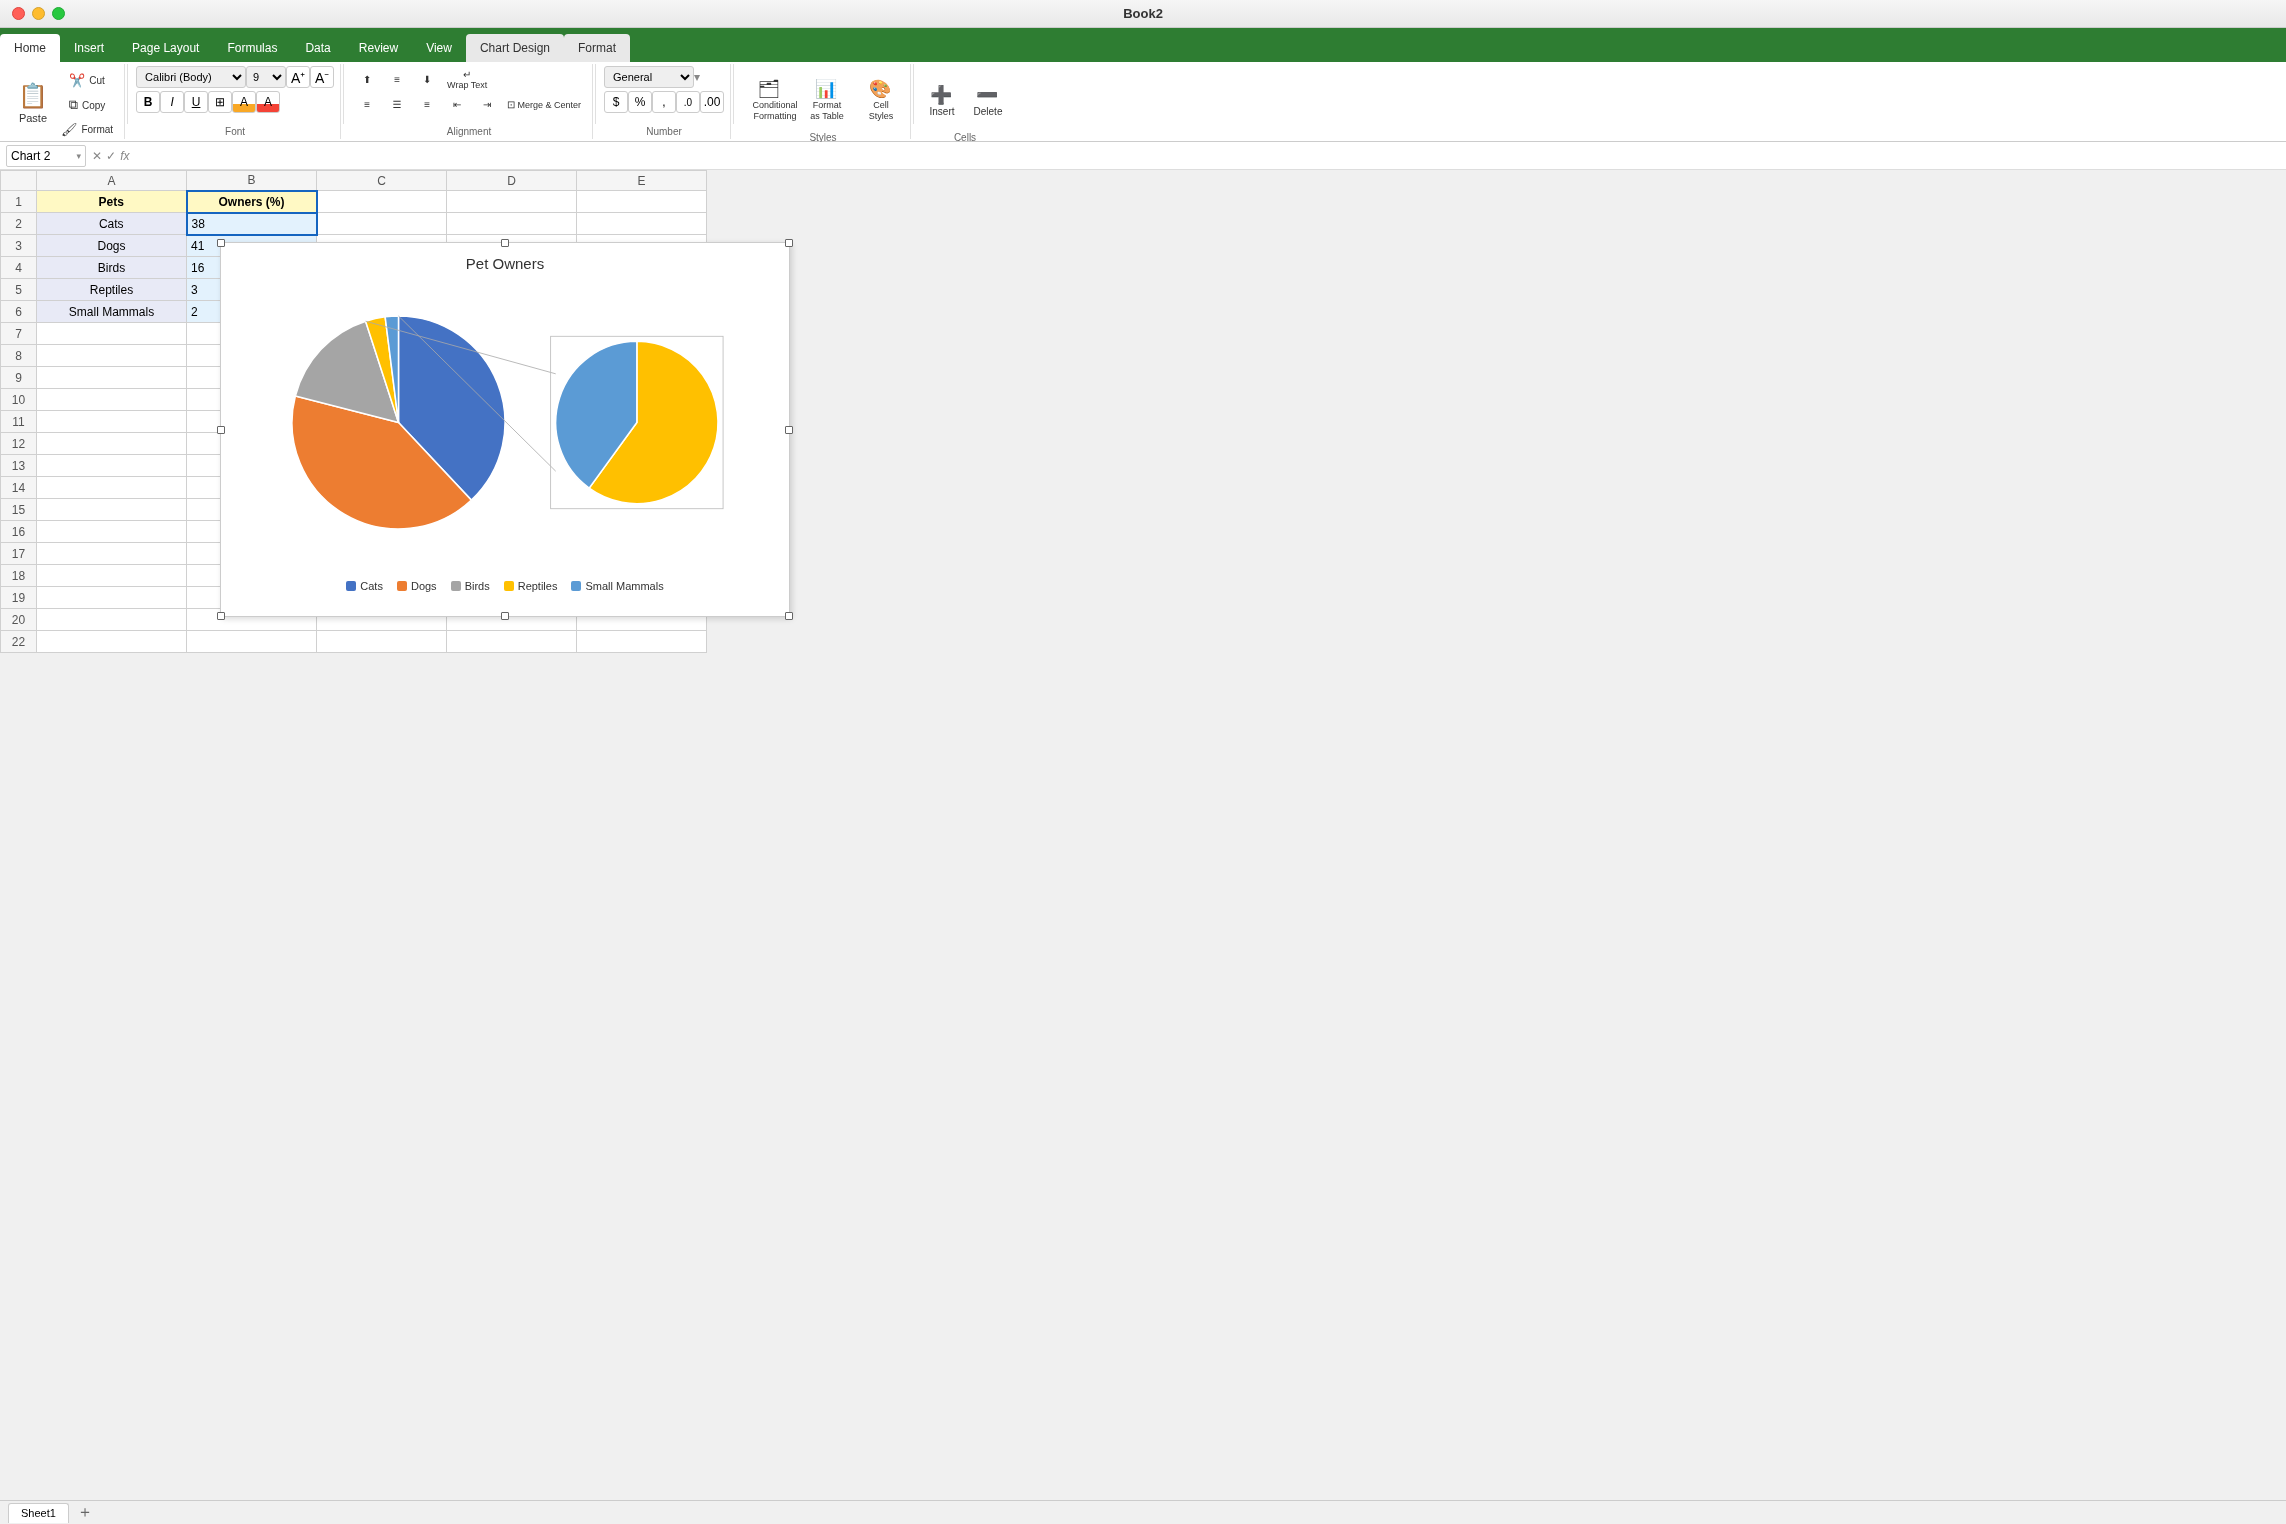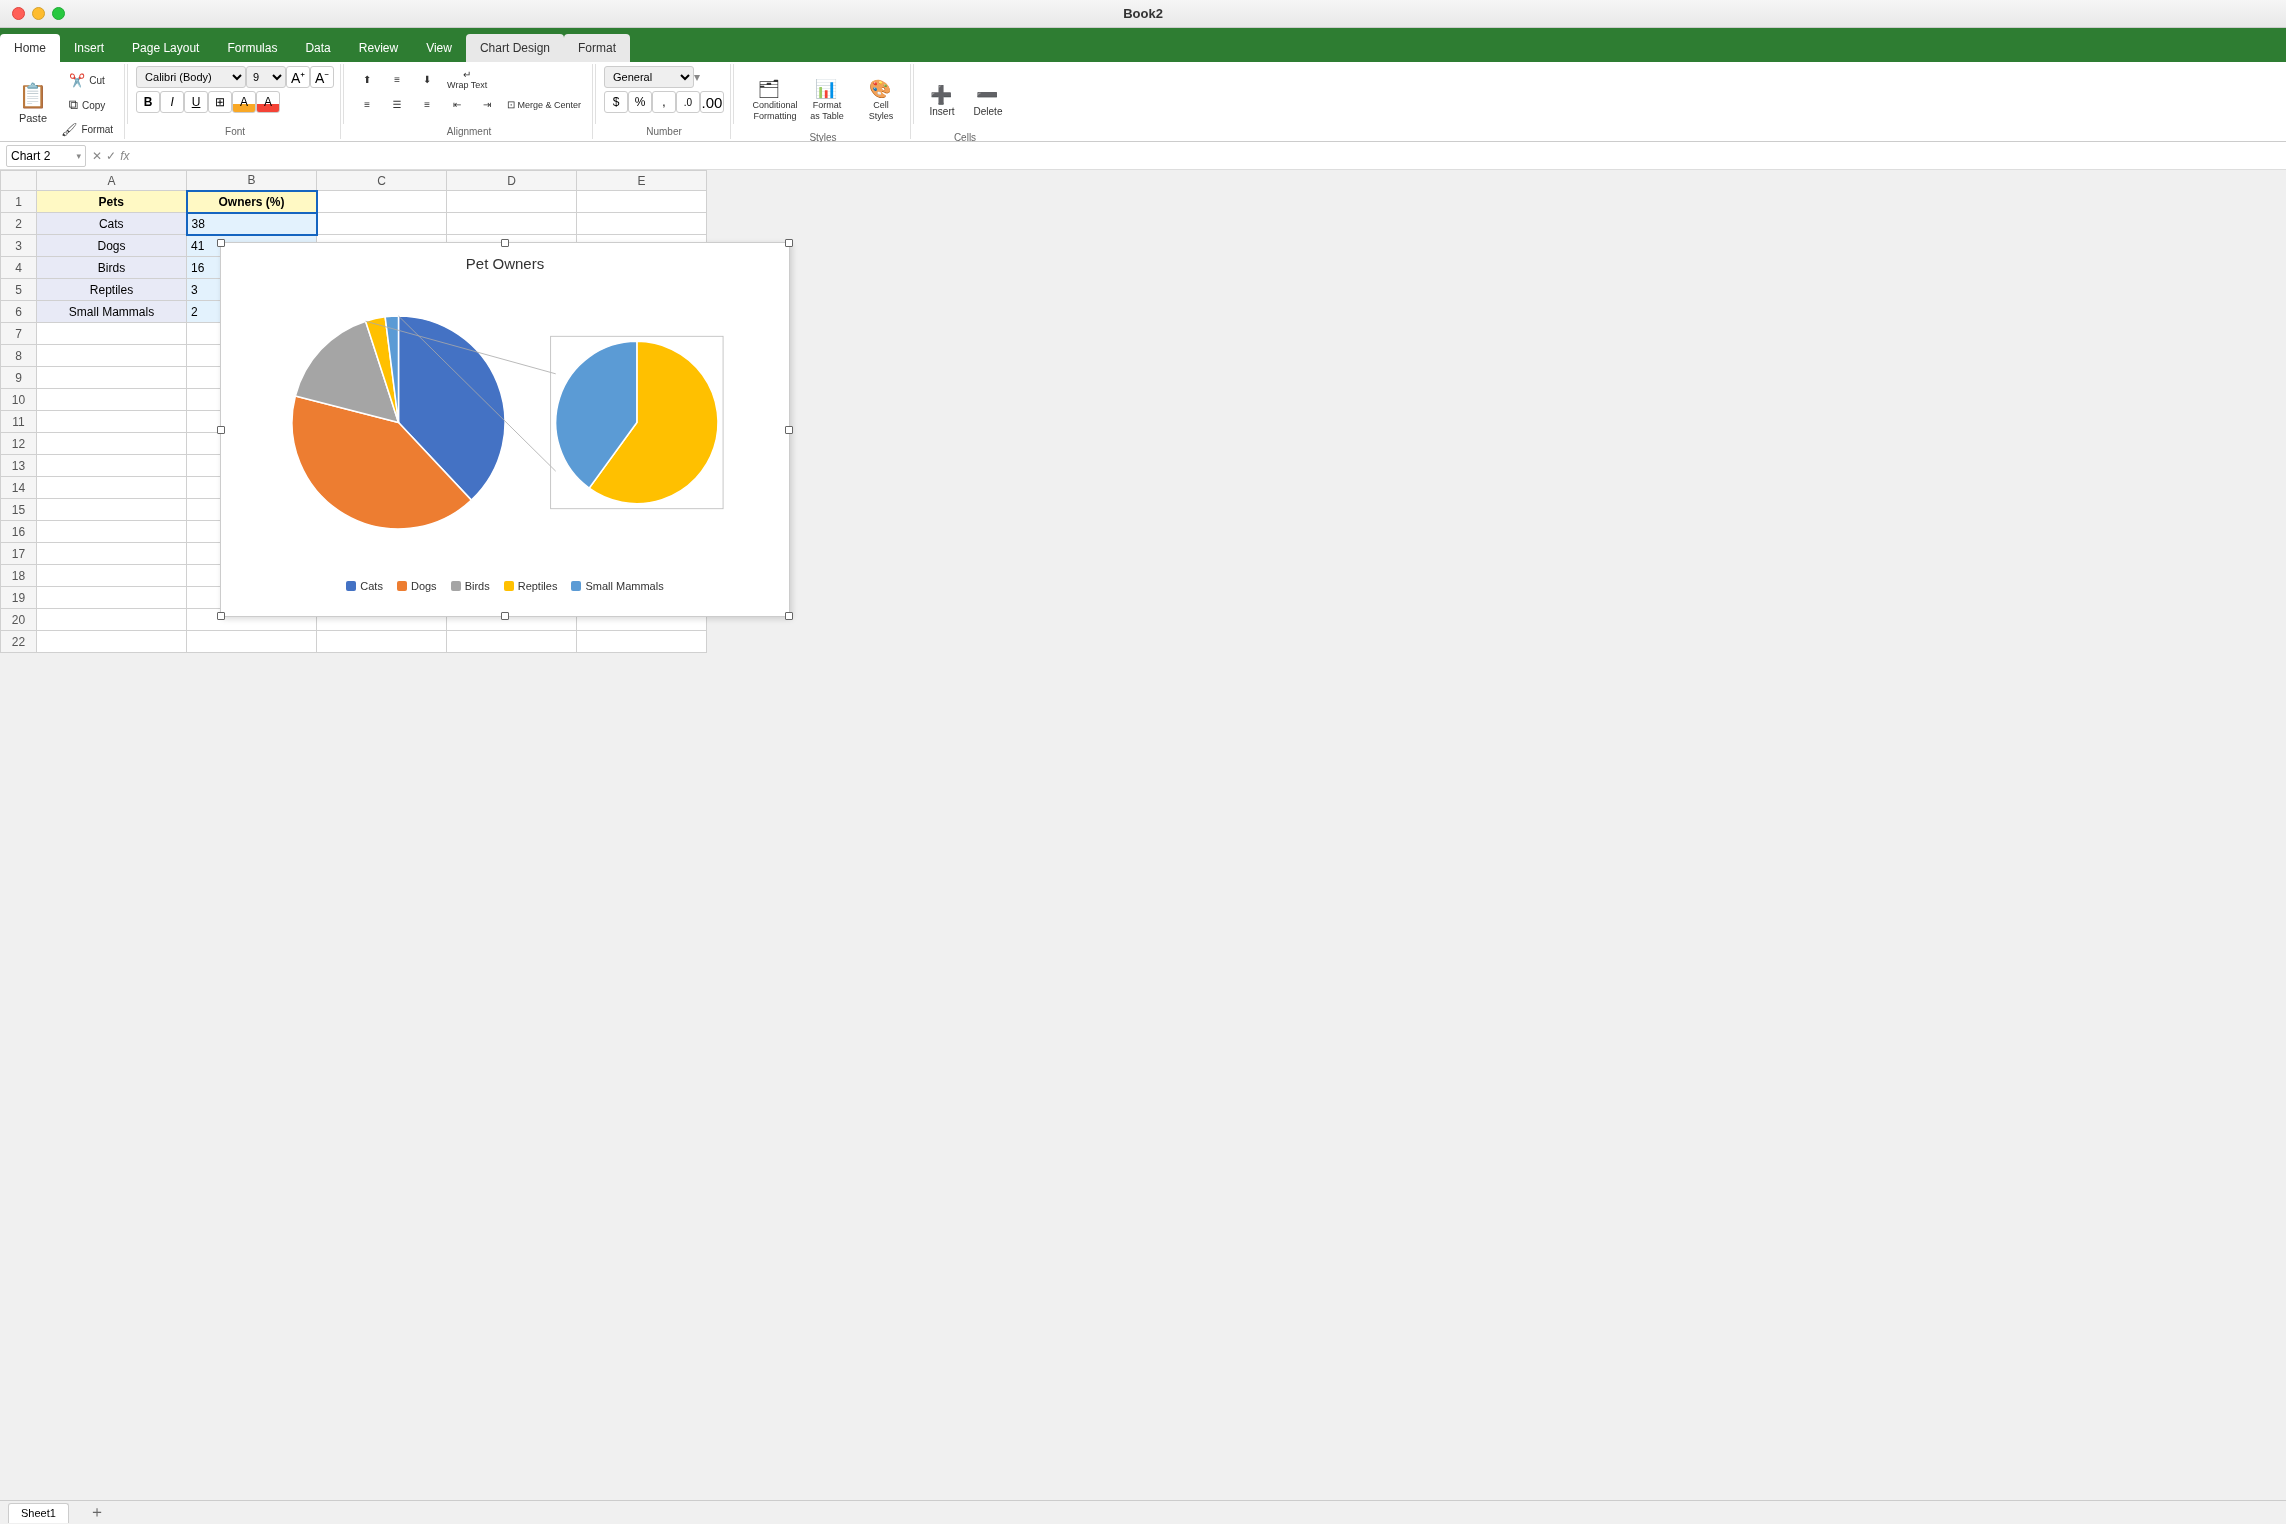--- a/index.html
+++ b/index.html
@@ -249,21 +249,21 @@
     }
 
     
     .sheet-tabs {
       height: 24px;
       background: #f0f0f0;
       border-top: 1px solid #ccc;
       display: flex;
       align-items: center;
       padding: 0 8px;
-      gap: 14px;
+      gap: 2px;
     }
     .sheet-tab {
       height: 20px;
       padding: 0 12px;
       background: #fff;
       border: 1px solid #ccc;
       border-radius: 3px 3px 0 0;
       font-size: 11px;
       display: flex;
       align-items: center;
@@ -395,21 +395,21 @@
           <select class="font-select" style="width:90px;">
             <option>General</option>
           </select>
           <div style="font-size:12px;color:#888;cursor:pointer;">▾</div>
         </div>
         <div class="ribbon-row">
           <div class="format-btn">$</div>
           <div class="format-btn">%</div>
           <div class="format-btn">,</div>
           <div class="format-btn" style="font-size:10px;">.0</div>
-          <div class="format-btn" style="font-size:15px;text-align:center;">.00</div>
+          <div class="format-btn" style="font-size:12px;text-align:center;">.00</div>
         </div>
       </div>
       <span class="ribbon-group-label">Number</span>
     </div>
 
     <div class="toolbar-divider"></div>
 
     <div class="ribbon-group">
       <div class="ribbon-row" style="align-items:flex-start;gap:4px;padding-top:4px;">
         <div class="ribbon-btn-large" style="width:54px;font-size:10px;text-align:center;">

